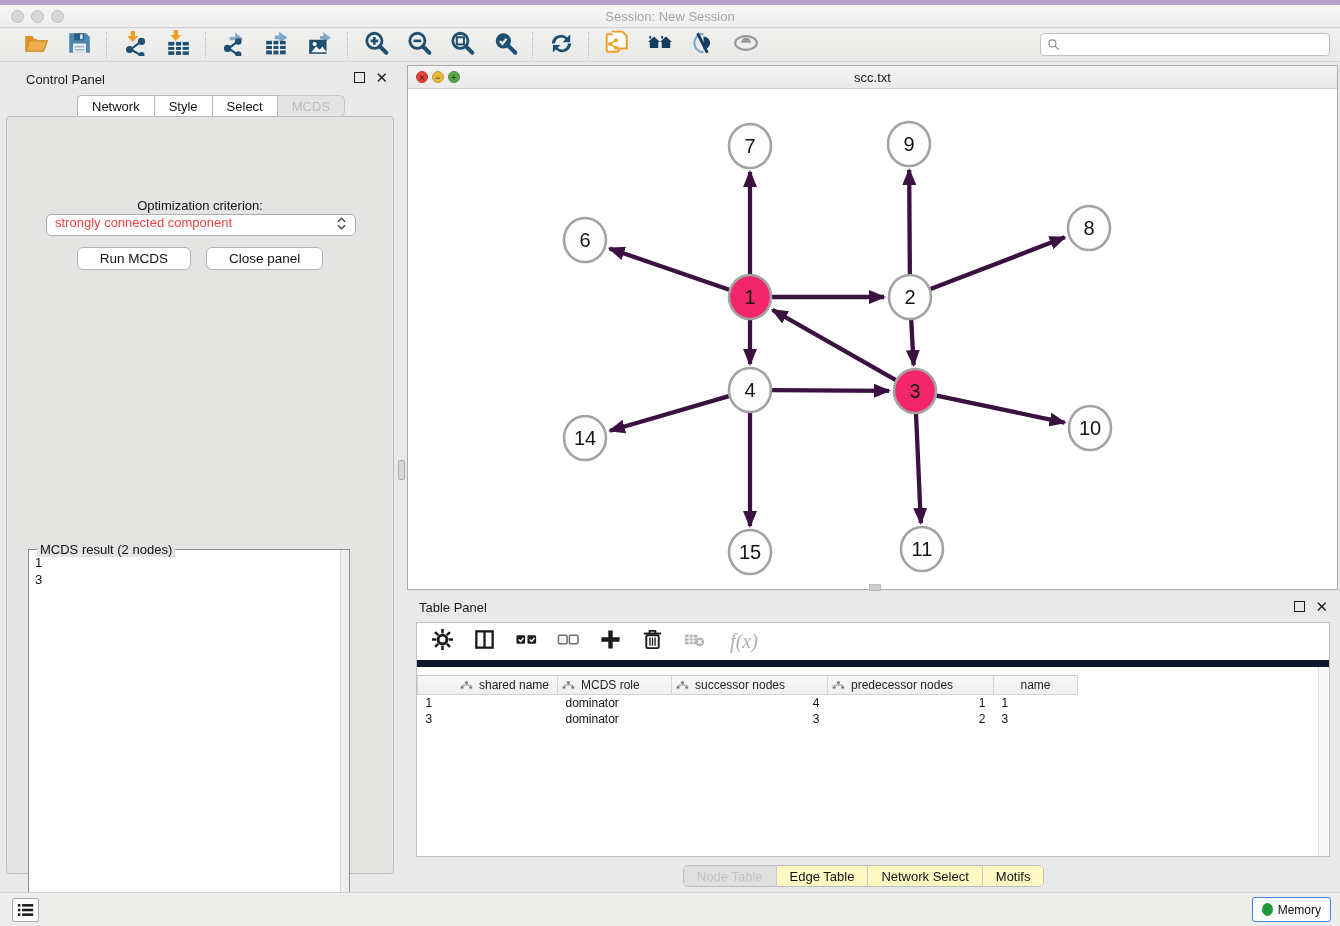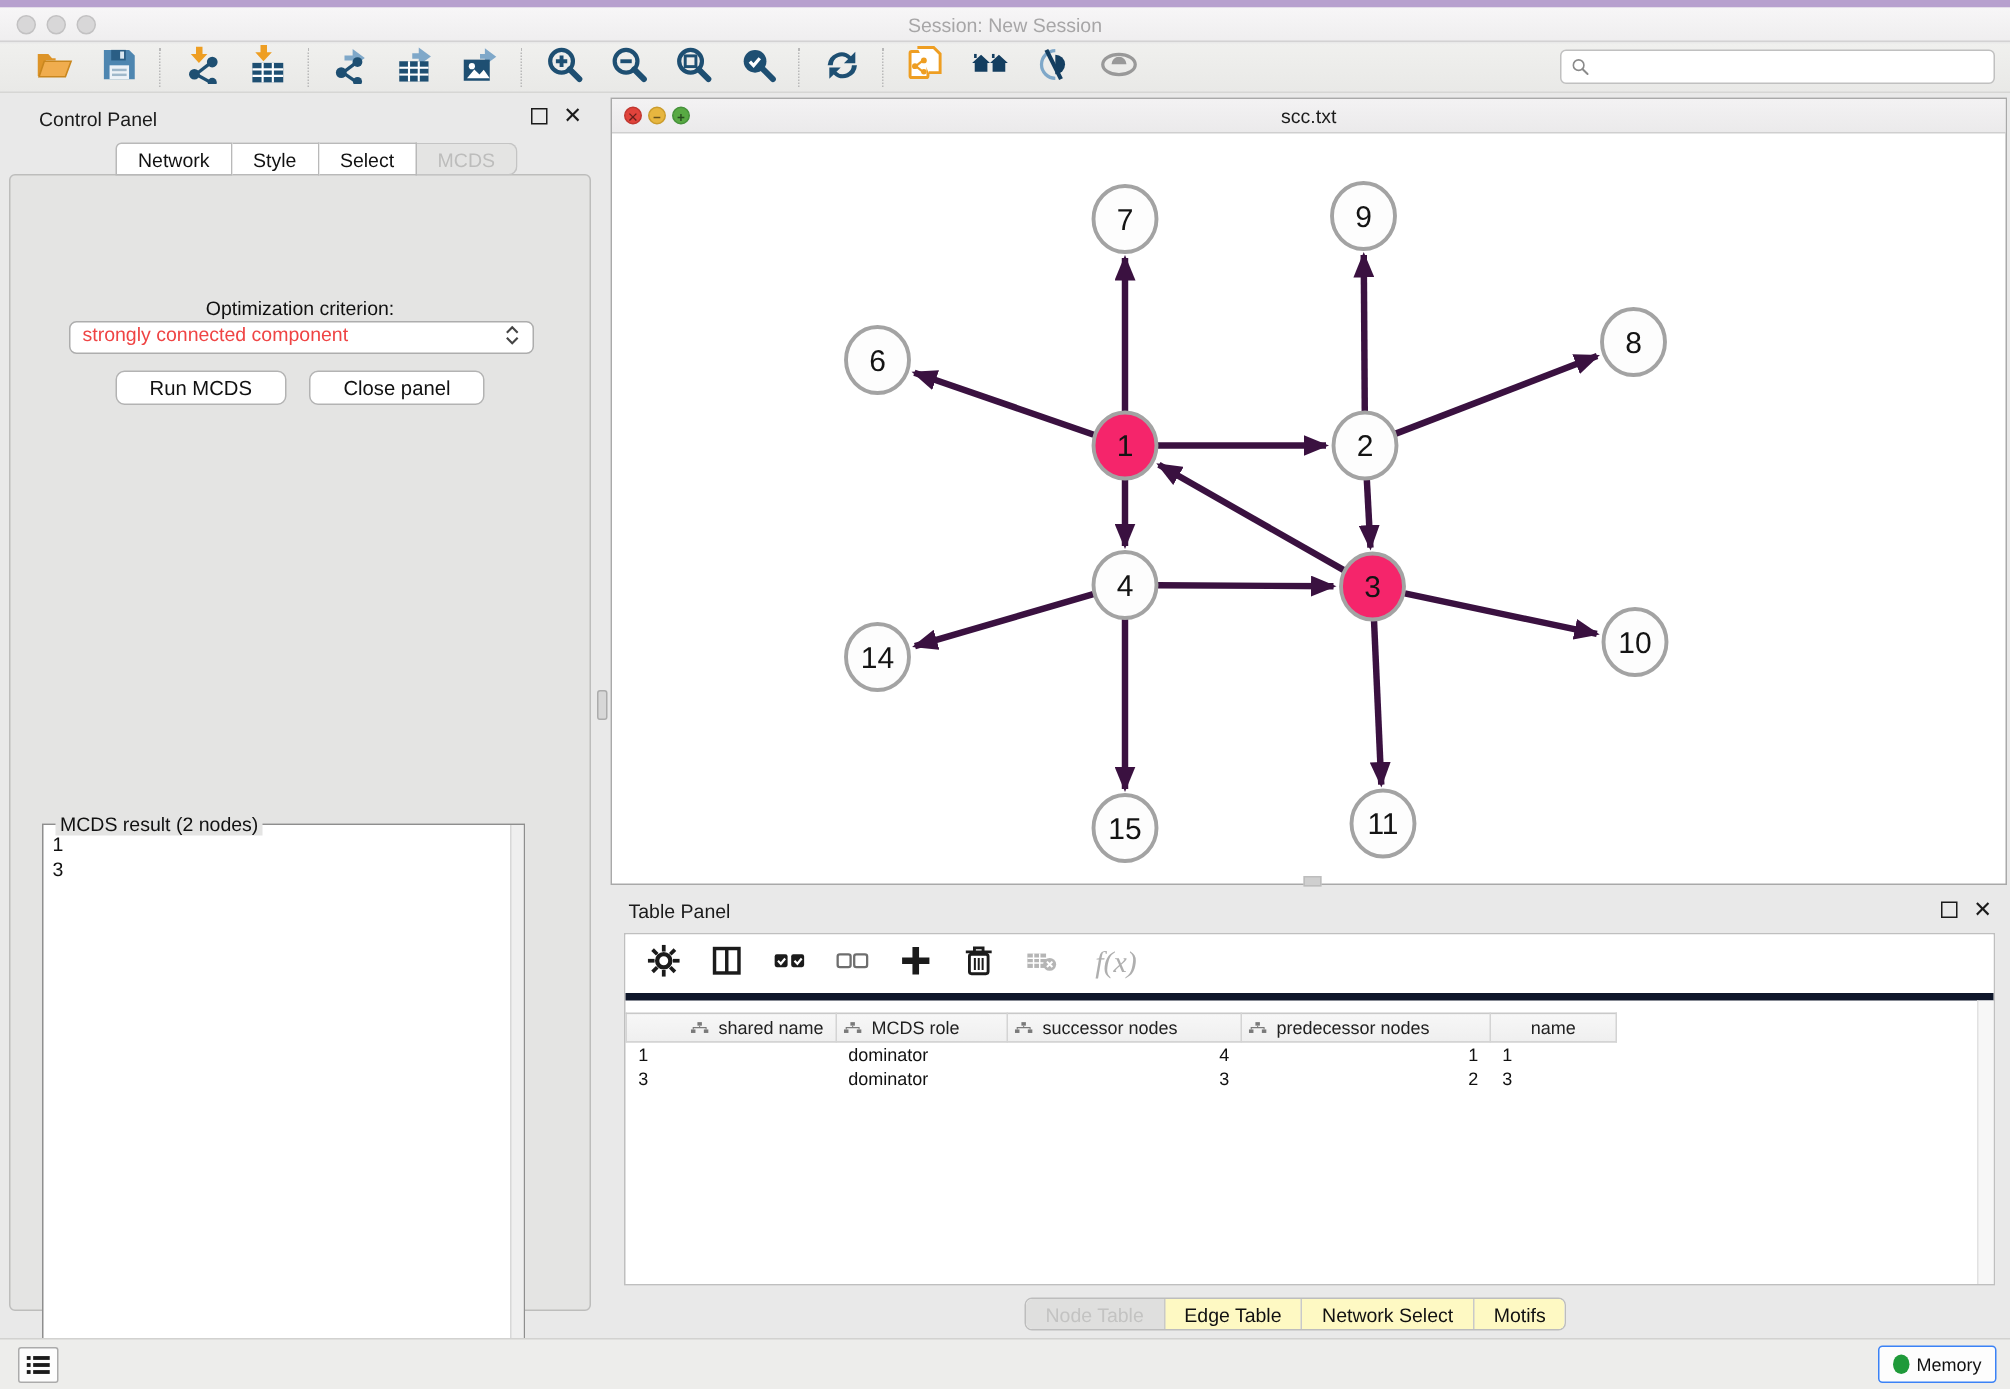--- a/index.html
+++ b/index.html
@@ -76,21 +76,21 @@
   .graph-area { position:absolute; left:0; top:23px; width:929px; height:500px; }
   .net-nub { position:absolute; left:461px; bottom:-2px; width:12px; height:7px; background:#CFCFCF; border:1px solid #BDBDBD; }
 
   
   .table-panel { position:absolute; left:407px; top:595px; width:933px; height:295px; }
   .tp-title { position:absolute; left:12px; top:5px; font-size:13px; color:#1b1b1b; }
   .table-panel .panel-icons { right:12px; top:6px; }
   .tp-box { position:absolute; left:9px; top:27px; width:914px; height:235px;
     background:#fff; border:1px solid #BFBFBF; }
   .tp-toolbar { position:absolute; left:0; top:0; width:100%; height:44px; background:#fff;
-    display:flex; align-items:center; gap:15px; padding-left:12px; border-bottom:5px solid #0f172a; }
+    display:flex; align-items:center; gap:15px; padding-left:12px; border-bottom:7px solid #0f172a; }
   .tp-toolbar .tb-btn svg { width:23px; height:23px; }
   .fx-label { font-family:"Liberation Serif","DejaVu Serif",serif; font-style:italic;
     font-size:20px; color:#AFAFAF; }
   .tp-scroll { position:absolute; right:0; top:44px; width:11px; height:calc(100% - 44px); background:#F7F7F7; border-left:1px solid #E2E2E2; }
 
   table.node-table { border-collapse:collapse; position:absolute; left:0; top:52px; font-size:12px; }
   .node-table th { background:linear-gradient(#F7F7F7,#EFEFEF); border:1px solid #D4D4D4; border-top:1px solid #C9C9C9;
     height:19px; font-weight:normal; color:#222; font-size:12px; padding:0 4px; text-align:center; }
   .node-table th .th-inner{ display:flex; align-items:center; gap:6px; justify-content:flex-start; }
   .node-table th svg{ width:13px; height:10px; flex:0 0 auto; }

